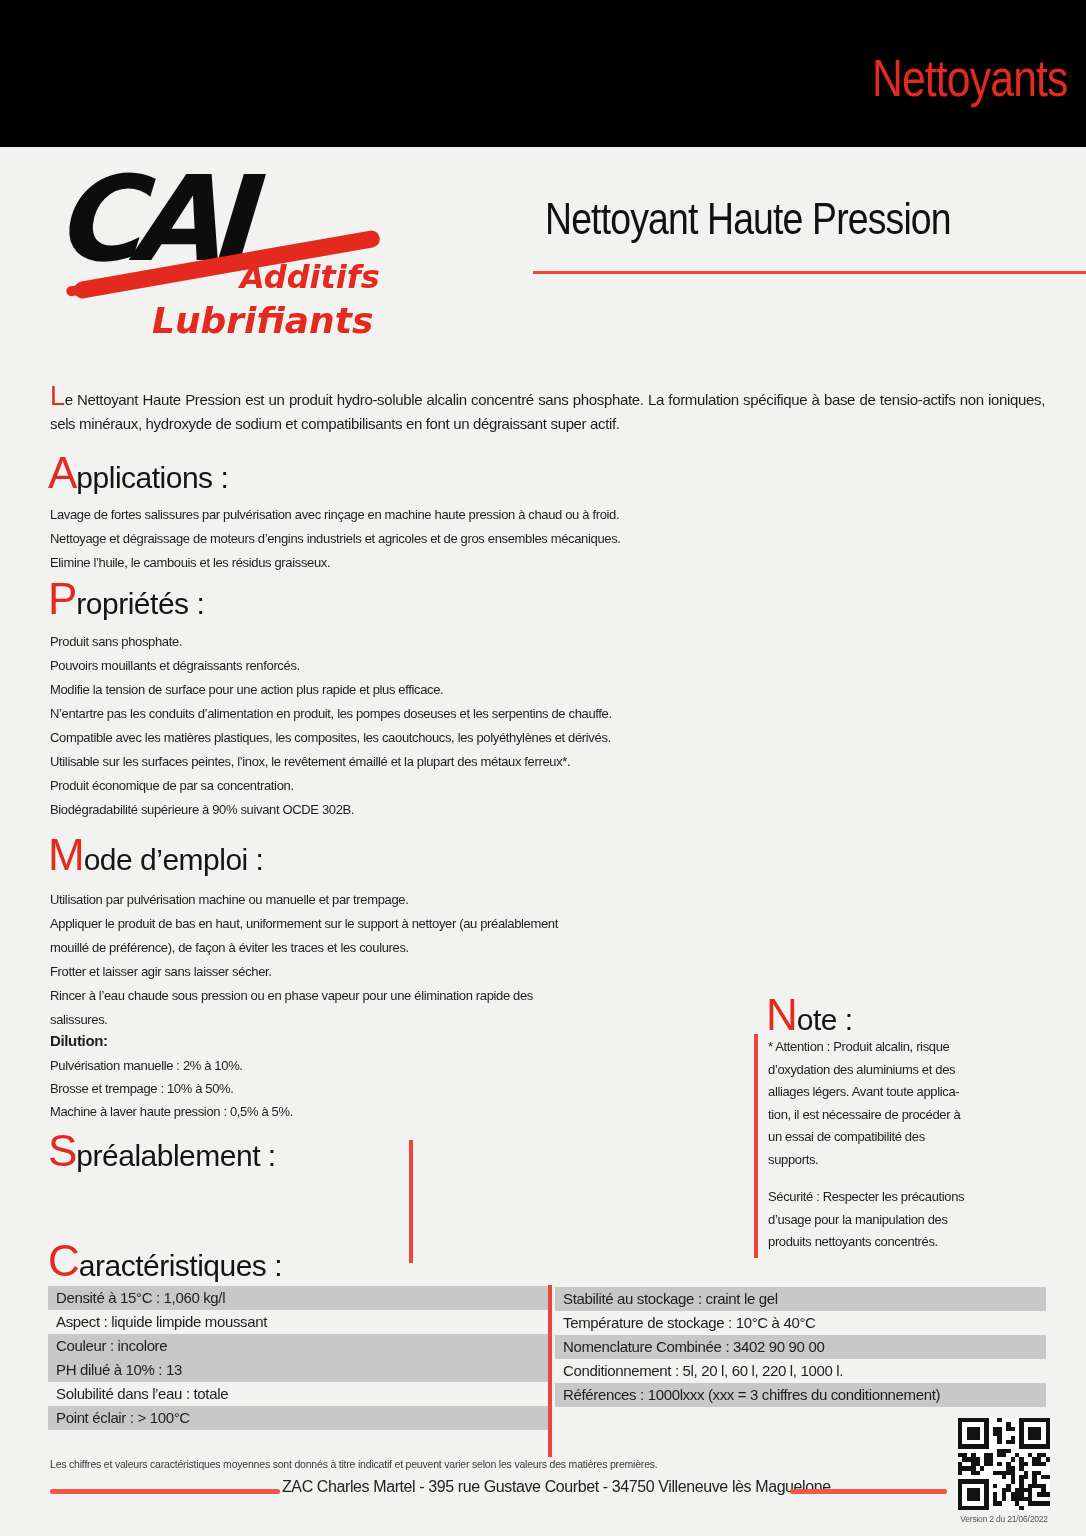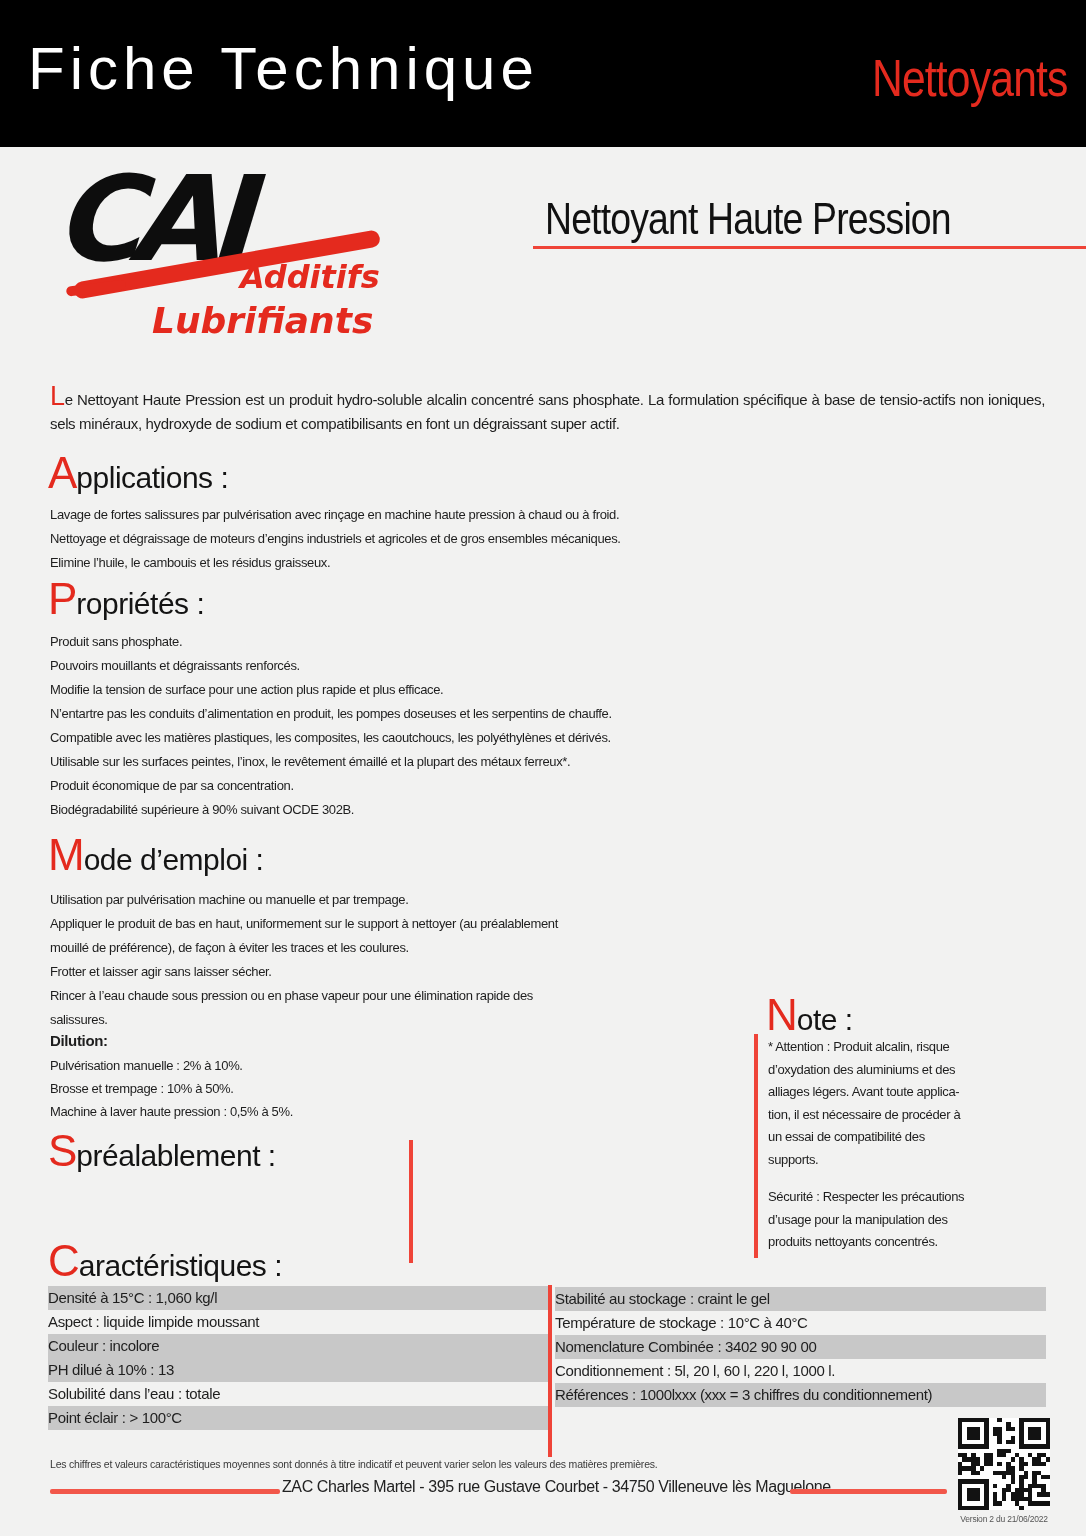--- a/index.html
+++ b/index.html
@@ -18,21 +18,21 @@
 
   
   .logo{position:absolute;left:58px;top:160px;width:360px;height:210px;}
   .logo .cai{position:absolute;left:8px;top:0;font-family:"DejaVu Sans",sans-serif;font-weight:bold;font-style:italic;font-size:118px;line-height:1;letter-spacing:-12px;color:#0d0d0d;transform:skewX(-6deg);}
   .logo .swoosh{position:absolute;left:14px;top:96px;width:310px;height:17px;background:var(--red);border-radius:9px;transform:rotate(-10deg);}
   .logo .swoosh::after{content:"";position:absolute;left:-8px;top:4px;width:60px;height:10px;background:var(--red);border-radius:6px;transform:rotate(3deg);}
   .logo .l1{position:absolute;left:182px;top:98px;font-family:"DejaVu Sans",sans-serif;font-weight:bold;font-style:italic;font-size:32px;color:var(--red);}
   .logo .l2{position:absolute;left:94px;top:140px;font-family:"DejaVu Sans",sans-serif;font-weight:bold;font-style:italic;font-size:36px;color:var(--red);}
 
   
-  .ptitle{position:absolute;left:533px;top:194px;width:553px;border-bottom:3px solid var(--redline);padding:0 0 2px 12px;}
+  .ptitle{position:absolute;left:533px;top:194px;width:553px;border-bottom:3px solid var(--redline);padding:0 0 27px 12px;}
   .ptitle .t{font-size:44px;letter-spacing:-1px;color:#111;white-space:nowrap;transform:scaleX(.85);transform-origin:left center;display:inline-block;}
 
   
   .body-text{font-size:13px;line-height:24px;letter-spacing:-.35px;color:var(--ink);white-space:pre-line;}
   .intro{position:absolute;left:50px;top:386px;width:995px;font-size:15px;line-height:24px;letter-spacing:-.35px;text-align:justify;}
   .intro .ini{color:var(--red);font-size:27px;line-height:20px;}
 
   .sec{position:absolute;white-space:nowrap;}
   .sec .ini{color:var(--red);font-size:44px;letter-spacing:-1px;}
   .sec .rest{color:#141414;font-size:30px;letter-spacing:-.5px;}
@@ -41,39 +41,38 @@
 
   
   .noteline{position:absolute;left:754px;top:1034px;width:4px;height:224px;background:var(--redline);}
   .specline{position:absolute;left:409px;top:1140px;width:4px;height:123px;background:var(--redline);}
 
   
   .tdivider{position:absolute;left:548px;top:1285px;width:4px;height:172px;background:var(--redline);}
   .tcol{position:absolute;top:1286px;}
   .tleft{left:48px;width:500px;}
   .tright{left:555px;width:491px;top:1287px;}
-  .trow{height:24px;line-height:24px;font-size:15px;letter-spacing:-.35px;white-space:nowrap;overflow:hidden;}
+  .trow{height:24px;line-height:24px;font-size:15px;letter-spacing:-.35px;padding-left:8px;white-space:nowrap;overflow:hidden;}
   .trow.g{background:var(--rowgray);}
 
   
   .disclaimer{position:absolute;left:50px;top:1458px;width:760px;font-size:10.5px;letter-spacing:-.2px;color:#3a3a3a;}
   .addrbar{position:absolute;top:1489px;height:5px;background:var(--redbar);border-radius:2px;}
   .addrbar.left{left:50px;width:230px;}
   .addrbar.right{left:790px;width:157px;}
   .address{position:absolute;left:282px;top:1478px;width:506px;text-align:center;font-size:16px;letter-spacing:-.4px;color:#222;white-space:nowrap;}
   .qr{position:absolute;left:958px;top:1418px;width:92px;height:92px;}
   .version{position:absolute;left:942px;top:1514px;width:124px;text-align:center;font-size:8.5px;color:#555;letter-spacing:-.2px;}
 </style>
 </head>
 <body>
 
 <div class="page">
 
   <div class="band">
-    <div class="fiche">Fiche Technique</div>
     <div class="cat">Nettoyants</div>
   </div>
 
   <div class="logo">
     <div class="cai">CAI</div>
     <div class="swoosh"></div>
     <div class="l1">Additifs</div>
     <div class="l2">Lubrifiants</div>
   </div>
 

